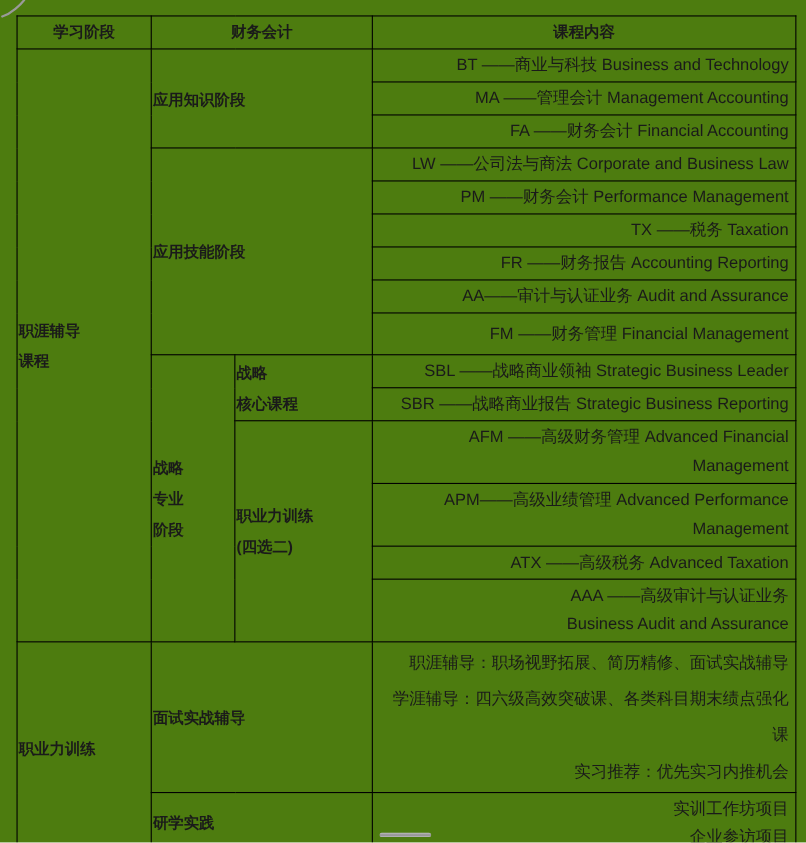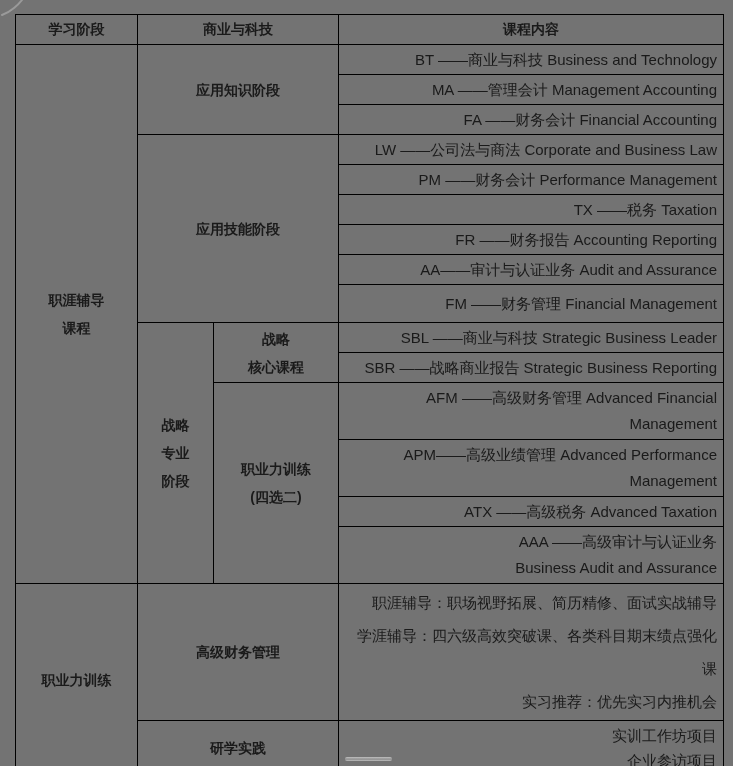--- a/index.html
+++ b/index.html
@@ -5,21 +5,21 @@
   html, body {
     margin: 0;
     padding: 0;
     background: #ffffff;
     font-family: "Liberation Sans", "DejaVu Sans", sans-serif;
   }
   .page {
     position: relative;
     width: 733px;
     height: 766px;
-    background: #737373;
+    background: #4d7c0f;
     overflow: hidden;
   }
   .corner-mark {
     position: absolute;
     left: 0;
     top: 0;
   }
   table.course-table {
     position: absolute;
     left: 15px;
@@ -35,21 +35,20 @@
     vertical-align: middle;
   }
   td.hcell {
     font-weight: bold;
     text-align: center;
     font-size: 14px;
     white-space: pre-line;
   }
   td.label {
     font-weight: bold;
-    text-align: center;
     font-size: 14px;
     line-height: 28px;
     white-space: pre-line;
   }
   td.content {
     font-size: 15px;
     text-align: right;
     padding: 2px 6px 2px 8px;
     line-height: 25px;
     white-space: pre-line;
@@ -83,21 +82,21 @@
     <colgroup>
       <col style="width:122px">
       <col style="width:76px">
       <col style="width:125px">
       <col style="width:385px">
     </colgroup>
 
     <tbody>
         <tr style="height:30px">
       <td class="hcell">学习阶段</td>
-      <td class="hcell" colspan="2">商业与科技</td>
+      <td class="hcell" colspan="2">财务会计</td>
       <td class="hcell">课程内容</td>
     </tr>
 
     <tr style="height:26px">
       <td class="label" rowspan="15">职涯辅导
 课程</td>
       <td class="label" colspan="2" rowspan="3">应用知识阶段</td>
       <td class="content">BT ——商业与科技 Business and Technology</td>
     </tr>
     <tr style="height:27px">
@@ -126,21 +125,21 @@
     <tr style="height:38px">
       <td class="content">FM ——财务管理 Financial Management</td>
     </tr>
 
     <tr style="height:27px">
       <td class="label" rowspan="6">战略
 专业
 阶段</td>
       <td class="label" rowspan="2">战略
 核心课程</td>
-      <td class="content">SBL ——商业与科技 Strategic Business Leader</td>
+      <td class="content">SBL ——战略商业领袖 Strategic Business Leader</td>
     </tr>
     <tr style="height:26px">
       <td class="content">SBR ——战略商业报告 Strategic Business Reporting</td>
     </tr>
 
     <tr style="height:52px">
       <td class="label" rowspan="4">职业力训练
 (四选二)</td>
       <td class="content mid-lines">AFM ——高级财务管理 Advanced Financial
 Management</td>
@@ -152,21 +151,21 @@
     <tr style="height:24px">
       <td class="content">ATX ——高级税务 Advanced Taxation</td>
     </tr>
     <tr style="height:52px">
       <td class="content mid-lines">AAA ——高级审计与认证业务
 Business Audit and Assurance</td>
     </tr>
 
     <tr style="height:120px">
       <td class="label" rowspan="2">职业力训练</td>
-      <td class="label" colspan="2">高级财务管理</td>
+      <td class="label" colspan="2">面试实战辅导</td>
       <td class="content wide-lines">职涯辅导：职场视野拓展、简历精修、面试实战辅导
 学涯辅导：四六级高效突破课、各类科目期末绩点强化课
 实习推荐：优先实习内推机会</td>
     </tr>
     <tr style="height:49px">
       <td class="label" colspan="2">研学实践</td>
       <td class="content">实训工作坊项目
 企业参访项目</td>
     </tr>
 

